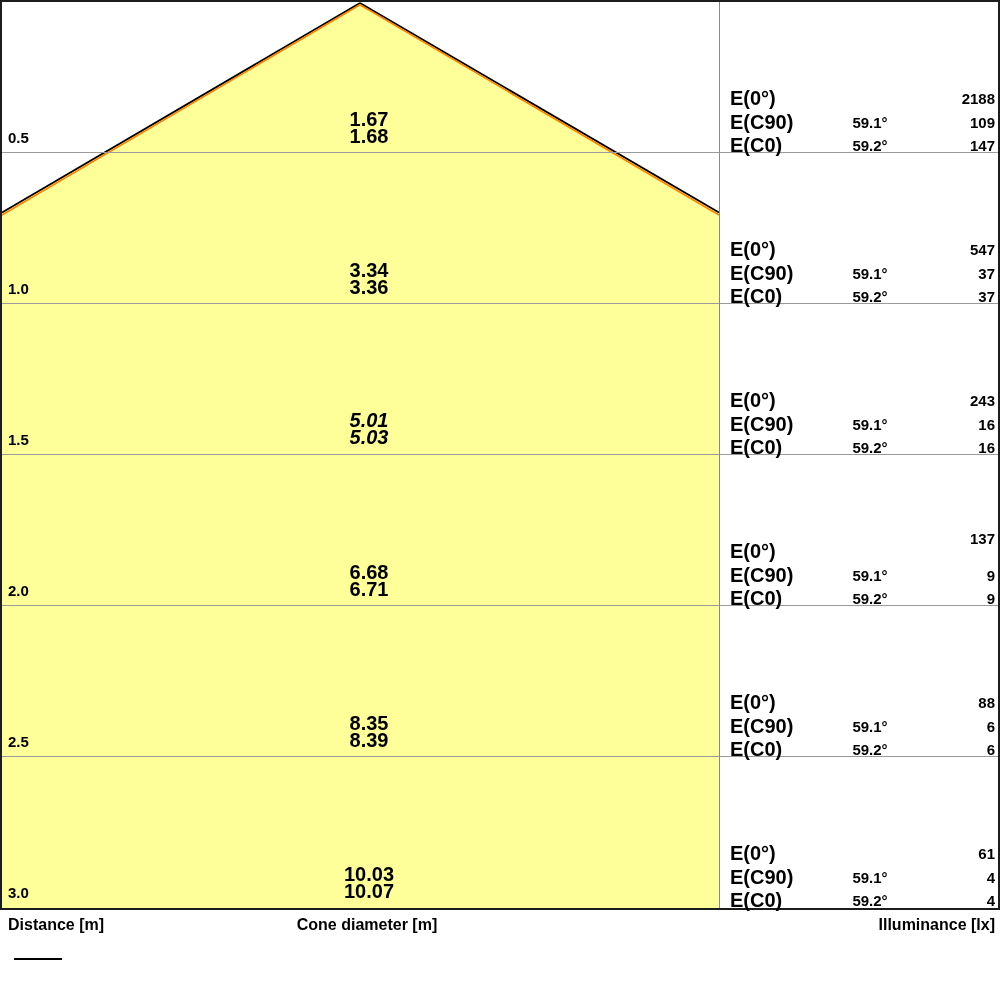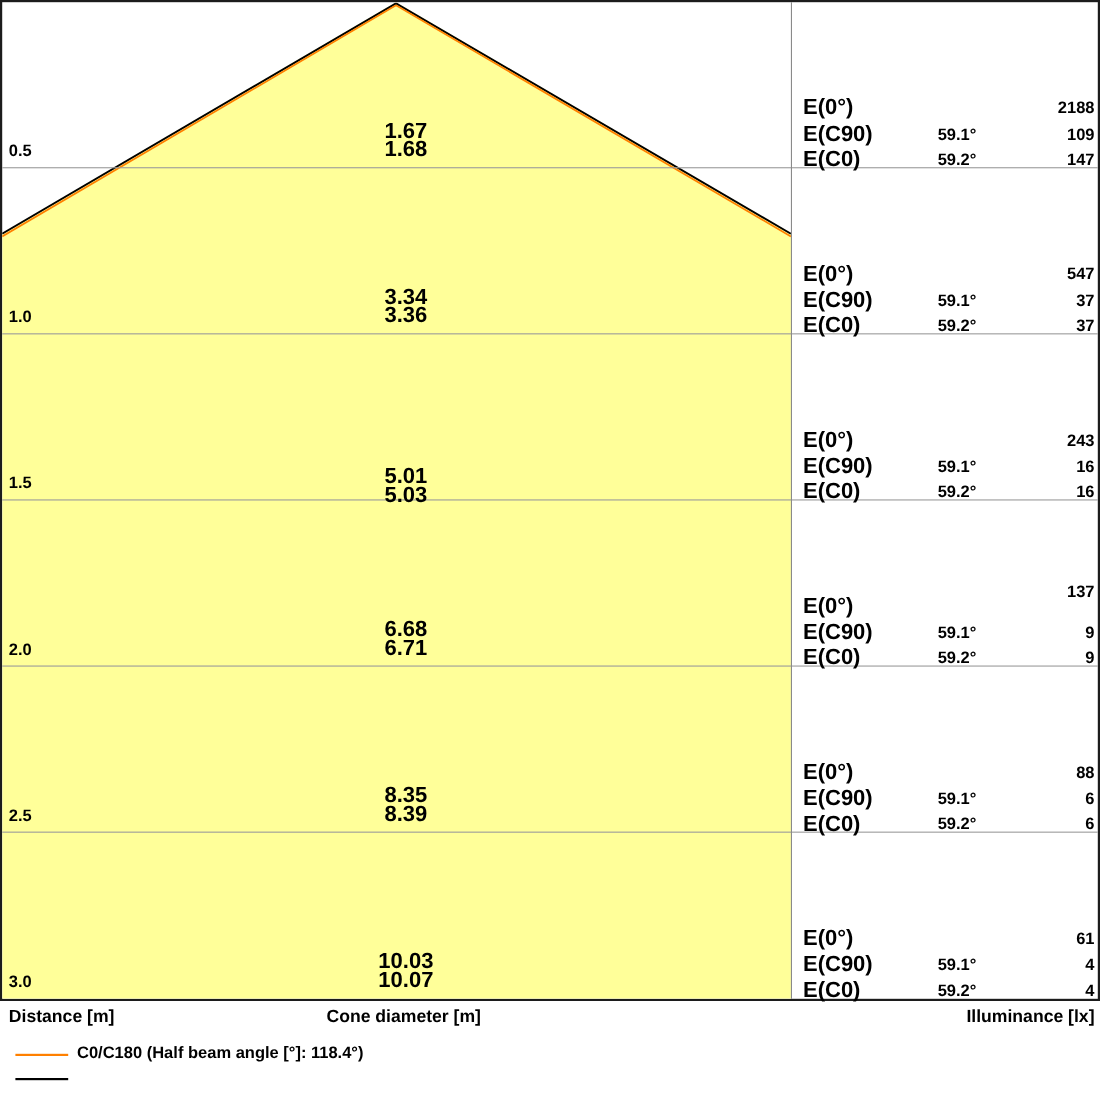--- a/index.html
+++ b/index.html
@@ -62,21 +62,21 @@
         <div class="ill-label" style="top: 239px;">E(0°)</div>
         <div class="ill-value" style="top: 239px;">547</div>
         <div class="ill-label" style="top: 263px;">E(C90)</div>
         <div class="ill-angle" style="top: 263px;">59.1°</div>
         <div class="ill-value" style="top: 263px;">37</div>
         <div class="ill-label" style="top: 286px;">E(C0)</div>
         <div class="ill-angle" style="top: 286px;">59.2°</div>
         <div class="ill-value" style="top: 286px;">37</div>
         <div class="gridline" style="top: 452px; background: rgb(155, 155, 155);"></div>
         <div class="dist-label" style="top: 430px;">1.5</div>
-        <div class="diam-label" style="top: 423px;">5.01
+        <div class="diam-label" style="top: 410px; font-style: italic;">5.01
 5.03</div>
         <div class="ill-label" style="top: 390px;">E(0°)</div>
         <div class="ill-value" style="top: 390px;">243</div>
         <div class="ill-label" style="top: 414px;">E(C90)</div>
         <div class="ill-angle" style="top: 414px;">59.1°</div>
         <div class="ill-value" style="top: 414px;">16</div>
         <div class="ill-label" style="top: 437px;">E(C0)</div>
         <div class="ill-angle" style="top: 437px;">59.2°</div>
         <div class="ill-value" style="top: 437px;">16</div>
         <div class="gridline" style="top: 603px; background: rgb(155, 155, 155);"></div>
@@ -118,21 +118,17 @@
 
     <div class="vdivider" style="left:717px"></div>
   </div>
 
   <div class="axis-label axis-distance">Distance [m]</div>
   <div class="axis-label axis-cone">Cone diameter [m]</div>
   <div class="axis-label axis-illuminance">Illuminance [lx]</div>
 
   <div class="legend">
     <div class="legend-row">
-      <span class="legend-swatch" style="background: rgb(255, 128, 0);"></span>
-      <span class="legend-text">C0/C180 (Half beam angle [°]: 118.4°)</span>
-    </div>
-    <div class="legend-row">
       <span class="legend-swatch" style="background: rgb(0, 0, 0);"></span>
     </div>
   </div>
 
 </div>
 
 </body></html>

